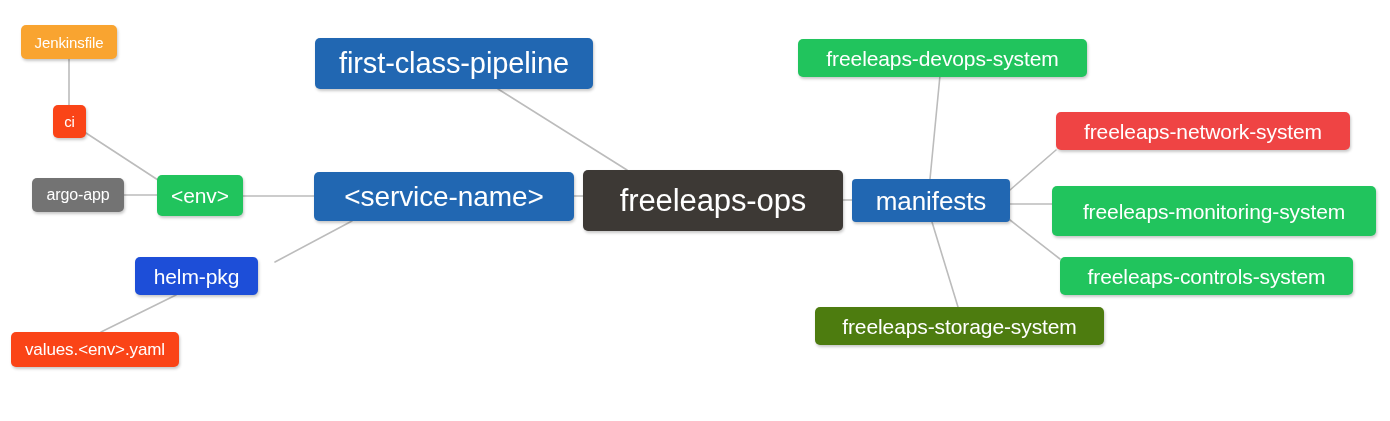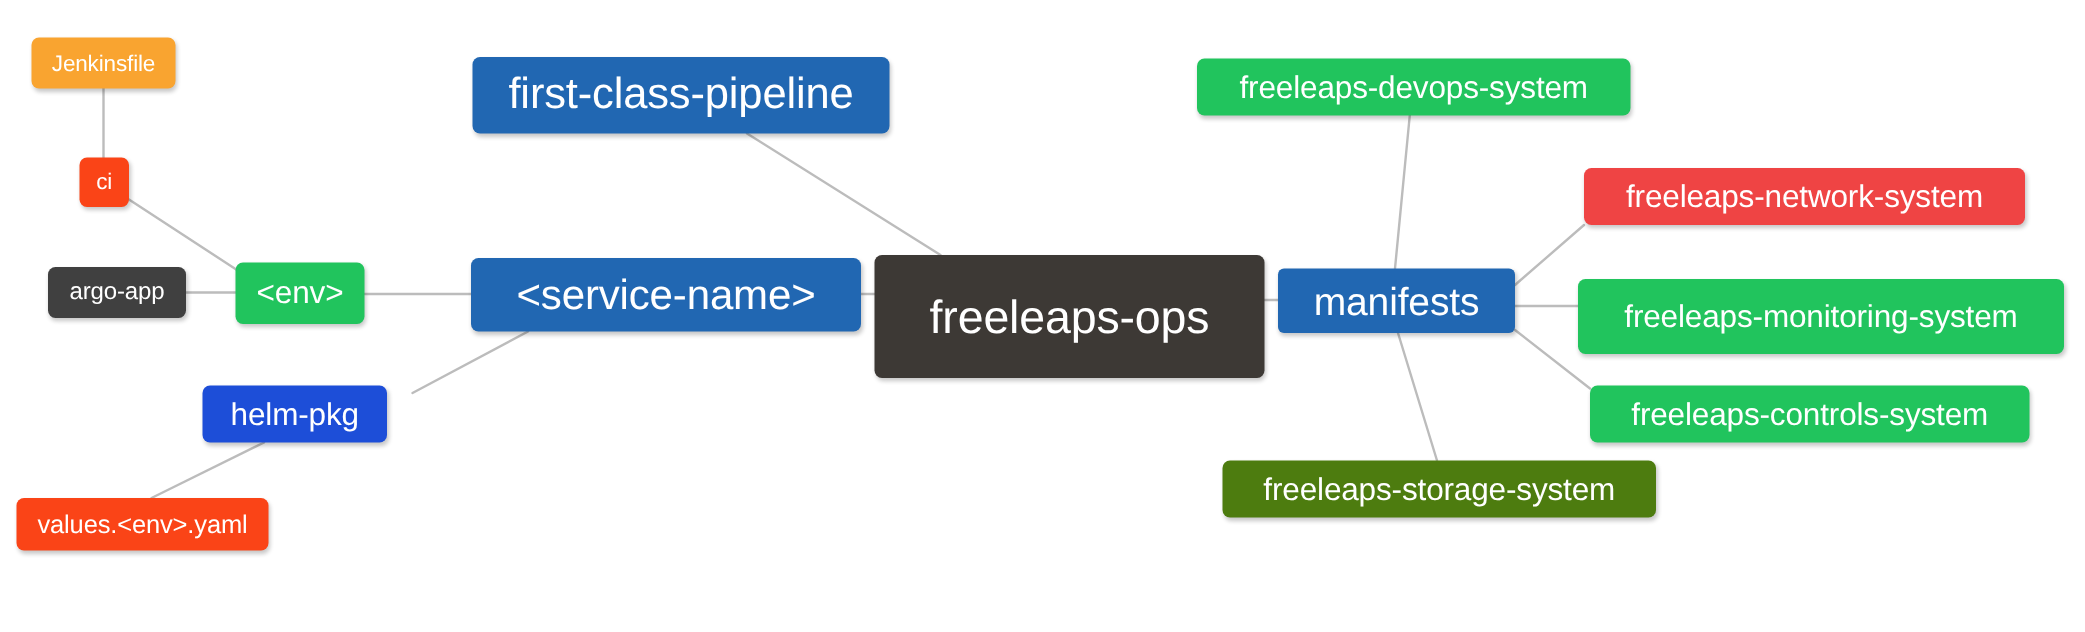--- a/index.html
+++ b/index.html
@@ -59,39 +59,39 @@
       <line x1="1010" y1="220" x2="1060" y2="259" stroke="#bcbcbc" stroke-width="1.6" stroke-linecap="round"></line>
       <line x1="932" y1="222" x2="958" y2="307" stroke="#bcbcbc" stroke-width="1.6" stroke-linecap="round"></line>
     </svg>
   <div id="node-layer">
       <div class="node" style="left: 21px; top: 25px; width: 96px; height: 34px; background: rgb(249, 164, 48); color: rgb(255, 255, 255); font-size: 15px; border-radius: 5px;">
         <span>Jenkinsfile</span>
       </div>
       <div class="node" style="left: 53px; top: 105px; width: 33px; height: 33px; background: rgb(250, 68, 23); color: rgb(255, 255, 255); font-size: 15px; border-radius: 5px;">
         <span>ci</span>
       </div>
-      <div class="node" style="left: 32px; top: 178px; width: 92px; height: 34px; background: #404040; color: rgb(255, 255, 255); font-size: 16px; border-radius: 5px;">
+      <div class="node" style="left: 32px; top: 178px; width: 92px; height: 34px; background: #737373; color: rgb(255, 255, 255); font-size: 16px; border-radius: 5px;">
         <span>argo-app</span>
       </div>
       <div class="node" style="left: 157px; top: 175px; width: 86px; height: 41px; background: rgb(33, 196, 93); color: rgb(255, 255, 255); font-size: 21px; border-radius: 5px;">
         <span>&lt;env&gt;</span>
       </div>
       <div class="node" style="left: 11px; top: 332px; width: 168px; height: 35px; background: rgb(250, 68, 23); color: rgb(255, 255, 255); font-size: 17px; border-radius: 5px;">
         <span>values.&lt;env&gt;.yaml</span>
       </div>
       <div class="node" style="left: 135px; top: 257px; width: 123px; height: 38px; background: #1d4ed8; color: rgb(255, 255, 255); font-size: 21px; border-radius: 5px;">
         <span>helm-pkg</span>
       </div>
       <div class="node" style="left: 315px; top: 38px; width: 278px; height: 51px; background: rgb(33, 103, 178); color: rgb(255, 255, 255); font-size: 29px; border-radius: 5px;">
         <span>first-class-pipeline</span>
       </div>
       <div class="node" style="left: 314px; top: 172px; width: 260px; height: 49px; background: rgb(33, 103, 178); color: rgb(255, 255, 255); font-size: 28px; border-radius: 5px; text-align: center;">
         <span>&lt;service-name&gt;</span>
       </div>
-      <div class="node" style="left: 583px; top: 170px; width: 260px; height: 82px; background: rgb(61, 57, 53); color: rgb(255, 255, 255); font-size: 31px; border-radius: 5px;">
+      <div class="node" style="left: 583px; top: 170px; width: 260px; height: 61px; background: rgb(61, 57, 53); color: rgb(255, 255, 255); font-size: 31px; border-radius: 5px;">
         <span>freeleaps-ops</span>
       </div>
       <div class="node" style="left: 852px; top: 179px; width: 158px; height: 43px; background: rgb(33, 103, 178); color: rgb(255, 255, 255); font-size: 26px; border-radius: 4px;">
         <span>manifests</span>
       </div>
       <div class="node" style="left: 798px; top: 27px; width: 289px; height: 38px; background: rgb(33, 196, 93); color: rgb(255, 255, 255); font-size: 21px; border-radius: 5px; margin-top: 12px;">
         <span>freeleaps-devops-system</span>
       </div>
       <div class="node" style="left: 1056px; top: 112px; width: 294px; height: 38px; background: #ef4444; color: rgb(255, 255, 255); font-size: 21px; border-radius: 5px;">
         <span>freeleaps-network-system</span>

